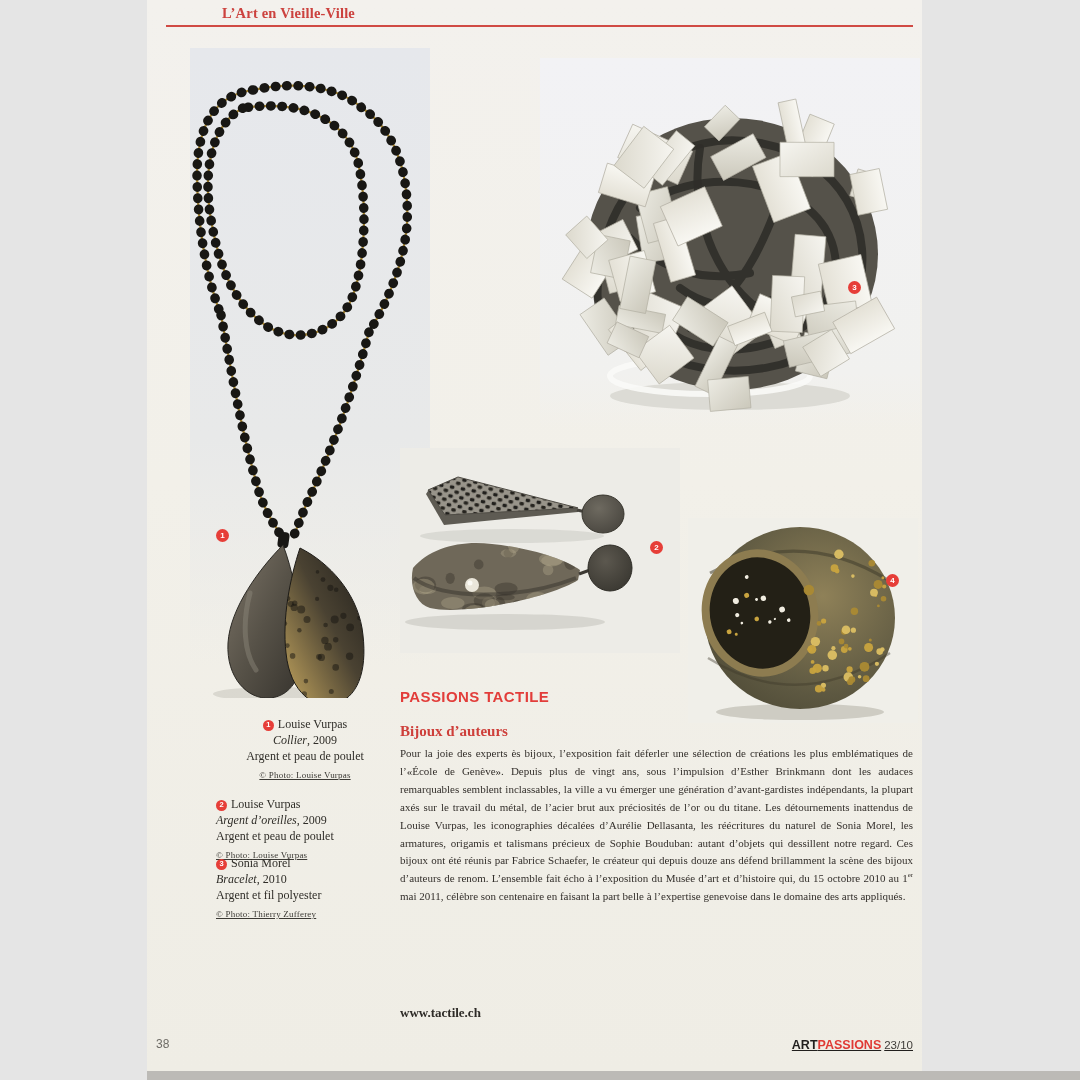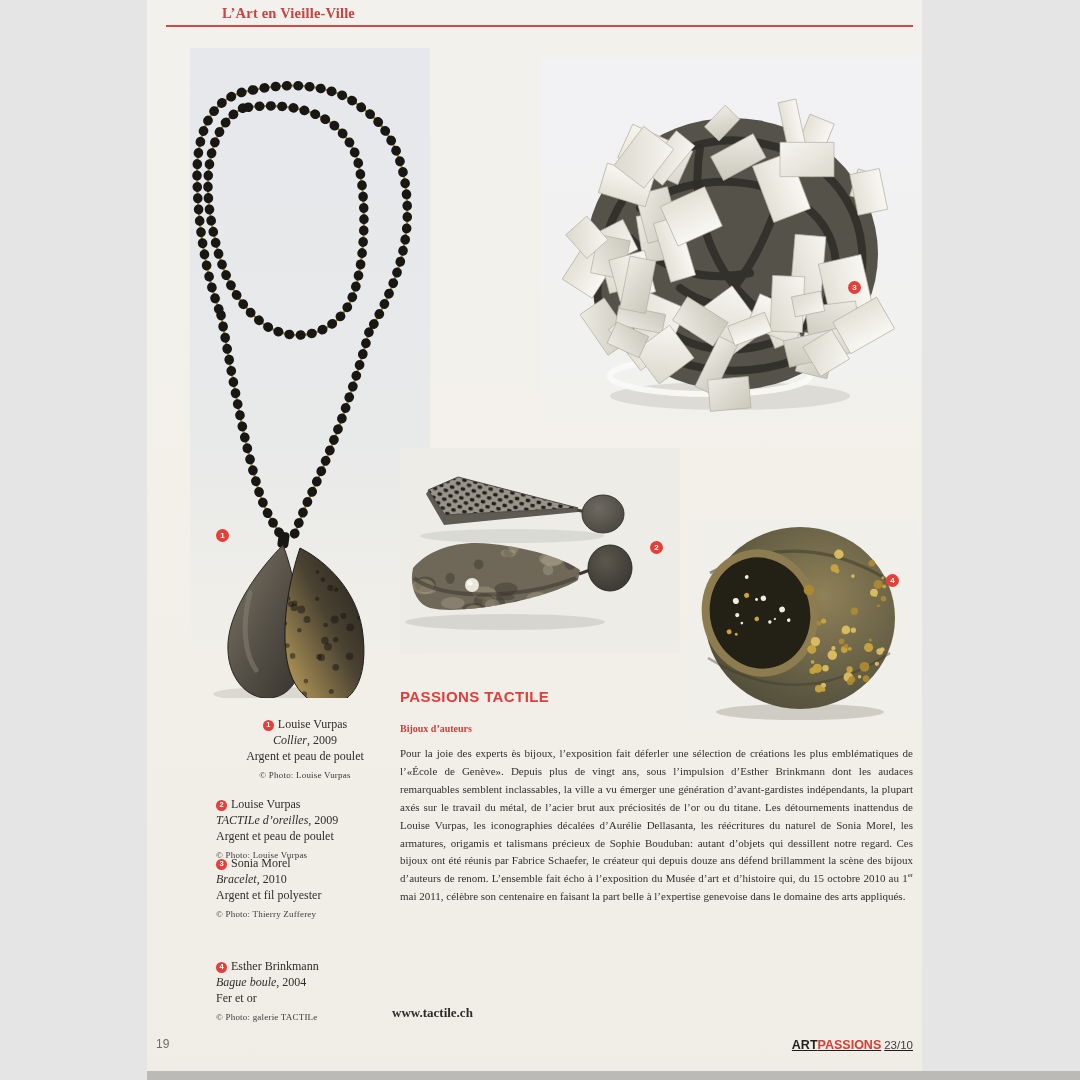--- a/index.html
+++ b/index.html
@@ -30,30 +30,30 @@
           display:flex;align-items:center;justify-content:center;}
   #marker-1{left:216px;top:529px;} #marker-2{left:650px;top:541px;}
   #marker-3{left:848px;top:281px;} #marker-4{left:886px;top:574px;}
 
   .caption{position:absolute;left:216px;width:178px;font-size:12px;line-height:16px;color:#2f2d28;}
   #caption-1{top:716px;text-align:center;} #caption-2{top:796px;} #caption-3{top:855px;} #caption-4{top:958px;}
   .cap-marker{display:inline-flex;width:11px;height:11px;border-radius:50%;background:#e63e38;color:#fff;
           font-size:7.5px;font-weight:bold;align-items:center;justify-content:center;
           font-family:"Liberation Sans",sans-serif;vertical-align:1px;margin-right:4px;}
   .cap-work{font-style:italic;}
-  .cap-credit{font-size:9px;margin-top:3px;color:#3b3934;letter-spacing:0.2px;}
+  .cap-credit{font-size:9px;margin-top:3px;color:#3b3934;letter-spacing:0.2px;text-decoration:underline;}
 
   .gallery-heading{position:absolute;left:400px;top:688px;font-family:"Liberation Sans",sans-serif;
           font-weight:bold;font-size:15px;color:#e23d3a;letter-spacing:0.4px;}
-  .section-heading{position:absolute;left:400px;top:723px;font-weight:bold;font-size:10px;color:#ce3f3a;}
+  .section-heading{position:absolute;left:400px;top:723px;font-weight:bold;font-size:15px;color:#ce3f3a;}
   .body-text{position:absolute;left:400px;top:745px;width:513px;font-size:11px;line-height:17.9px;
           text-align:justify;color:#332f2b;}
   .body-text sup{font-size:0.62em;vertical-align:super;line-height:0;}
   .address{position:absolute;left:400px;top:984px;font-weight:bold;font-size:13px;color:#2e2b27;}
-  .website{position:absolute;left:392px;top:1005px;font-weight:bold;font-size:13px;color:#2e2b27;}
+  .website{position:absolute;left:400px;top:1005px;font-weight:bold;font-size:13px;color:#2e2b27;}
 
   .footer-page{position:absolute;left:156px;top:1037px;font-family:"Liberation Sans",sans-serif;
           font-size:12px;color:#6e6c66;}
   .footer-brand{position:absolute;right:167px;top:1038px;font-family:"Liberation Sans",sans-serif;
           font-size:12.5px;font-weight:bold;color:#211f1d;white-space:nowrap;text-decoration:underline;}
   .footer-brand .red{color:#e03a34;}
   .footer-brand .issue{font-weight:normal;color:#3f3d39;font-size:11.5px;margin-left:3px;}
 </style>
 </head>
 <body>
@@ -359,37 +359,31 @@
   <div class="marker" id="marker-4">4</div>
 
   <div class="caption" id="caption-1">
     <div><span class="cap-marker">1</span><span>Louise Vurpas</span></div>
     <div><span class="cap-work">Collier</span><span>, 2009</span></div>
     <div>Argent et peau de poulet</div>
     <div class="cap-credit">© Photo: Louise Vurpas</div>
   </div>
   <div class="caption" id="caption-2">
     <div><span class="cap-marker">2</span><span>Louise Vurpas</span></div>
-    <div><span class="cap-work">TACTILe d’oreilles</span><span>, 2009</span></div>
+    <div><span class="cap-work">Argent d’oreilles</span><span>, 2009</span></div>
     <div>Argent et peau de poulet</div>
     <div class="cap-credit">© Photo: Louise Vurpas</div>
   </div>
   <div class="caption" id="caption-3">
     <div><span class="cap-marker">3</span><span>Sonia Morel</span></div>
     <div><span class="cap-work">Bracelet</span><span>, 2010</span></div>
     <div>Argent et fil polyester</div>
     <div class="cap-credit">© Photo: Thierry Zufferey</div>
   </div>
-  <div class="caption" id="caption-4">
-    <div><span class="cap-marker">4</span><span>Esther Brinkmann</span></div>
-    <div><span class="cap-work">Bague boule</span><span>, 2004</span></div>
-    <div>Fer et or</div>
-    <div class="cap-credit">© Photo: galerie TACTILe</div>
-  </div>
 
   <div class="gallery-heading">PASSIONS TACTILE</div>
   <div class="section-heading">Bijoux d’auteurs</div>
   <div class="body-text"><span>Pour la joie des experts ès bijoux, l’exposition fait déferler une sélection de créations les plus emblématiques de l’«École de Genève». Depuis plus de vingt ans, sous l’impulsion d’Esther Brinkmann dont les audaces remarquables semblent inclassables, la ville a vu émerger une génération d’avant-gardistes indépendants, la plupart axés sur le travail du métal, de l’acier brut aux préciosités de l’or ou du titane. Les détournements inattendus de Louise Vurpas, les iconographies décalées d’Aurélie Dellasanta, les réécritures du naturel de Sonia Morel, les armatures, origamis et talismans précieux de Sophie Bouduban: autant d’objets qui dessillent notre regard. Ces bijoux ont été réunis par Fabrice Schaefer, le créateur qui depuis douze ans défend brillamment la scène des bijoux d’auteurs de renom. L’ensemble fait écho à l’exposition du Musée d’art et d’histoire qui, du 15 octobre 2010 au 1</span><sup>er</sup><span> mai 2011, célèbre son centenaire en faisant la part belle à l’expertise genevoise dans le domaine des arts appliqués.</span></div>
   <div class="website">www.tactile.ch</div>
 
-  <div class="footer-page">19</div>
+  <div class="footer-page">38</div>
   <div class="footer-brand"><span>ART</span><span class="red">PASSIONS</span><span class="issue">23/10</span></div>
 </div>
 
 </body></html>

